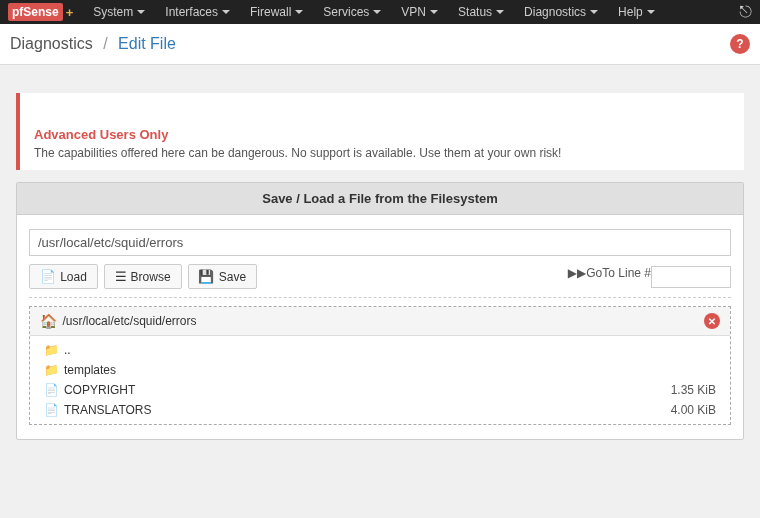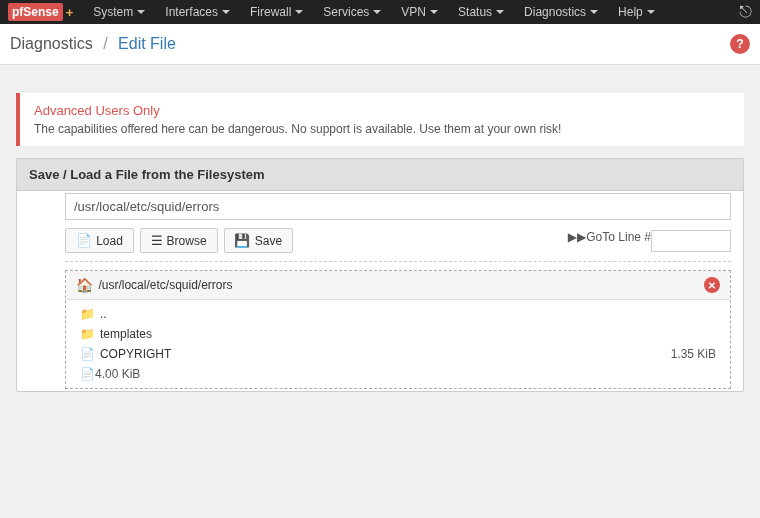--- a/index.html
+++ b/index.html
@@ -98,47 +98,48 @@
 
     
     .warning-box {
       background: white;
       border-left: 4px solid #d9534f;
       padding: 10px 14px;
       margin: 12px 0;
     }
     .warning-title {
       color: #d9534f;
-      font-weight: normal;
+      font-weight: bold;
       font-size: 13px;
       margin-bottom: 4px;
+      margin-top: 24px;
     }
     .warning-text {
       color: #555;
       font-size: 12px;
     }
 
     
     .panel {
       background: white;
       border: 1px solid #ccc;
       border-radius: 2px;
       margin: 12px 0;
     }
     .panel-header {
       background: #e0e0e0;
       padding: 8px 12px;
       font-weight: bold;
       font-size: 13px;
       color: #333;
       border-bottom: 1px solid #ccc;
+      text-align: center;
     }
     .panel-body {
-      padding: 2px 12px;
-      margin-left: 36px;
+      padding: 14px 12px;
     }
 
     
     .filepath-input {
       width: 100%;
       border: 1px solid #ccc;
       padding: 5px 8px;
       font-size: 13px;
       margin-bottom: 8px;
       outline: none;
@@ -338,20 +339,21 @@
           </div>
 
           <div class="file-item">
             <span class="file-icon">📄</span>
             <span class="file-item-name">COPYRIGHT</span>
             <span class="file-item-size">1.35 KiB</span>
           </div>
 
           <div class="file-item">
             <span class="file-icon">📄</span>
+            <span class="file-item-name">TRANSLATORS</span>
             <span class="file-item-size">4.00 KiB</span>
           </div>
         </div>
       </div>
     </div>
   </div>
 
 </div>
 
 </body></html>

